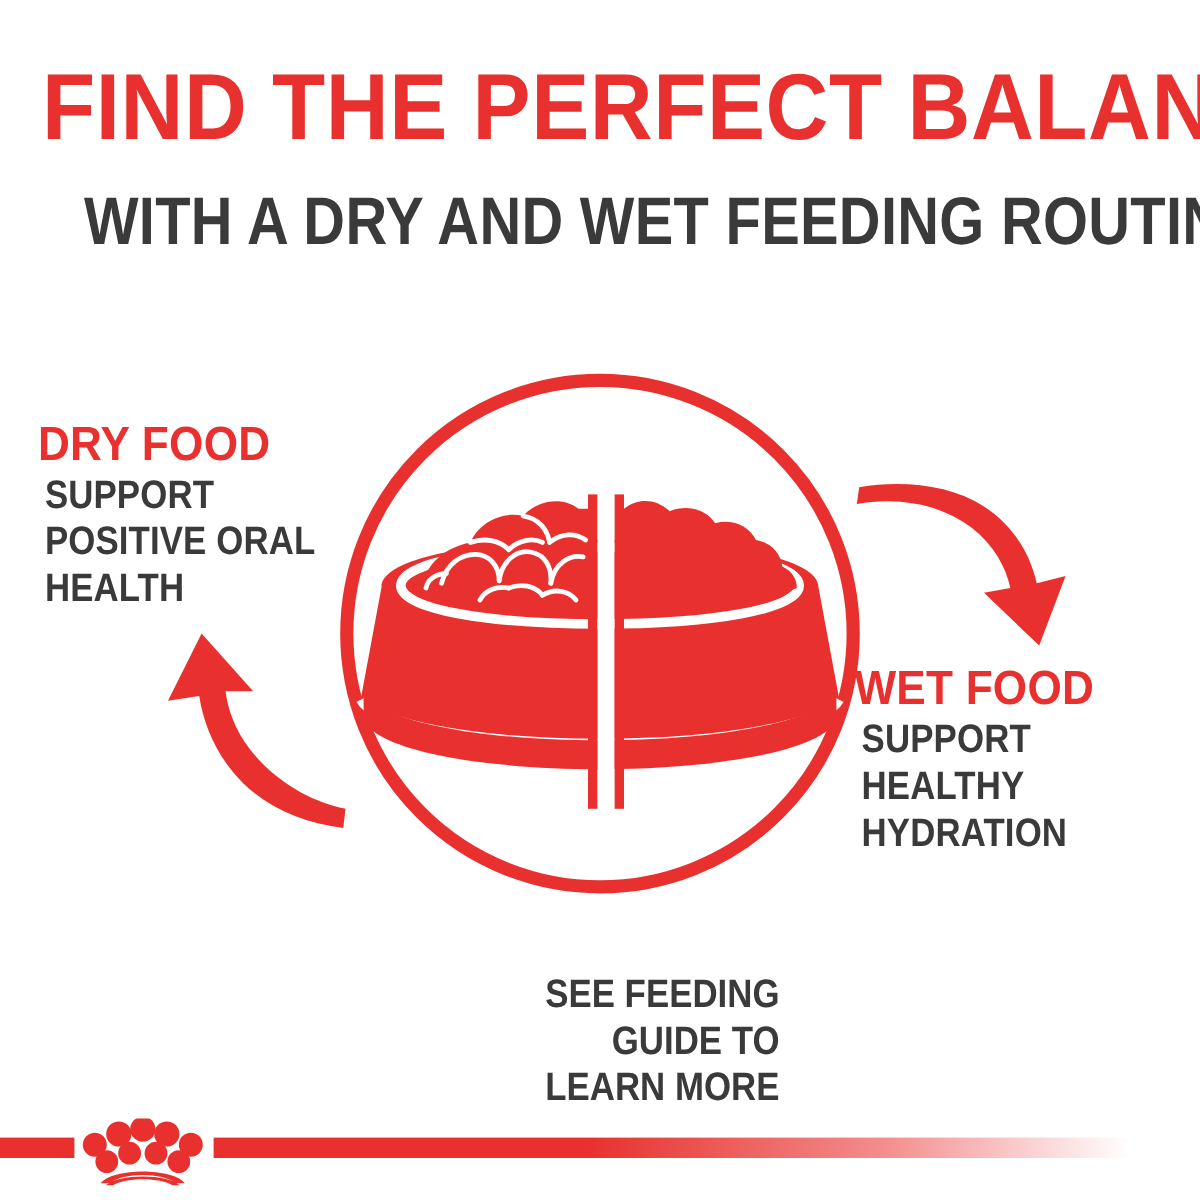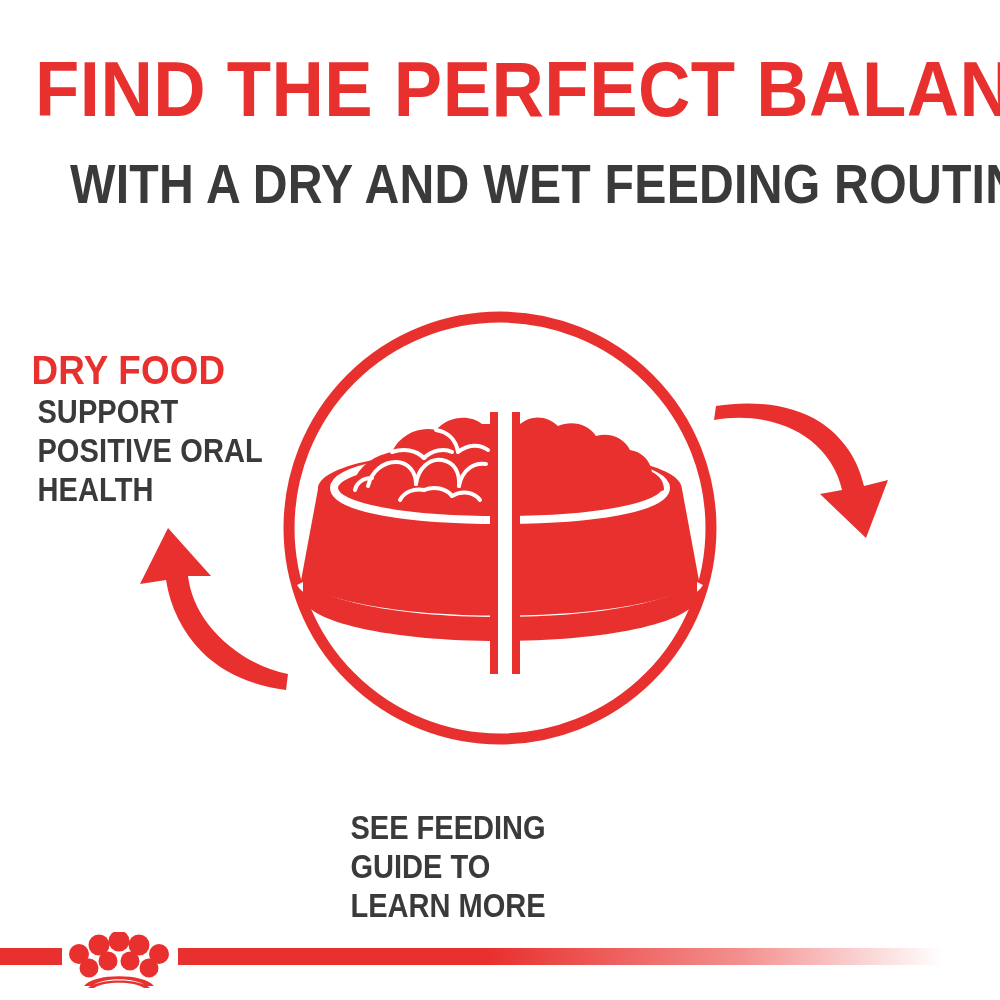--- a/index.html
+++ b/index.html
@@ -84,21 +84,21 @@
     top: 552px;
     width: 300px;
   }
 
   
   #caption {
     position: absolute;
     left: 330px;
     top: 808px;
     width: 340px;
-    text-align: left;
+    text-align: right;
   }
   #caption .line {
     display: block;
     color: #3A3A3A;
     font-size: 33px;
     line-height: 39px;
     font-weight: 700;
     transform: scaleX(0.88);
   }
 
@@ -252,20 +252,25 @@
     </g>
   </svg>
 
   <div class="callout" id="callout-dry">
     <span class="cat">DRY FOOD</span>
     <span class="desc">SUPPORT</span>
     <span class="desc">POSITIVE ORAL</span>
     <span class="desc">HEALTH</span>
   </div>
 
+  <div class="callout" id="callout-wet">
+    <span class="cat">WET FOOD</span>
+    <span class="desc">SUPPORT HEALTHY</span>
+    <span class="desc">HYDRATION</span>
+  </div>
 
   <div id="caption">
     <span class="line">SEE FEEDING</span>
     <span class="line">GUIDE TO</span>
     <span class="line">LEARN MORE</span>
   </div>
 
   <div id="footer">
     <div class="footer-bar-left"></div>
     <div class="footer-bar-right"></div>

